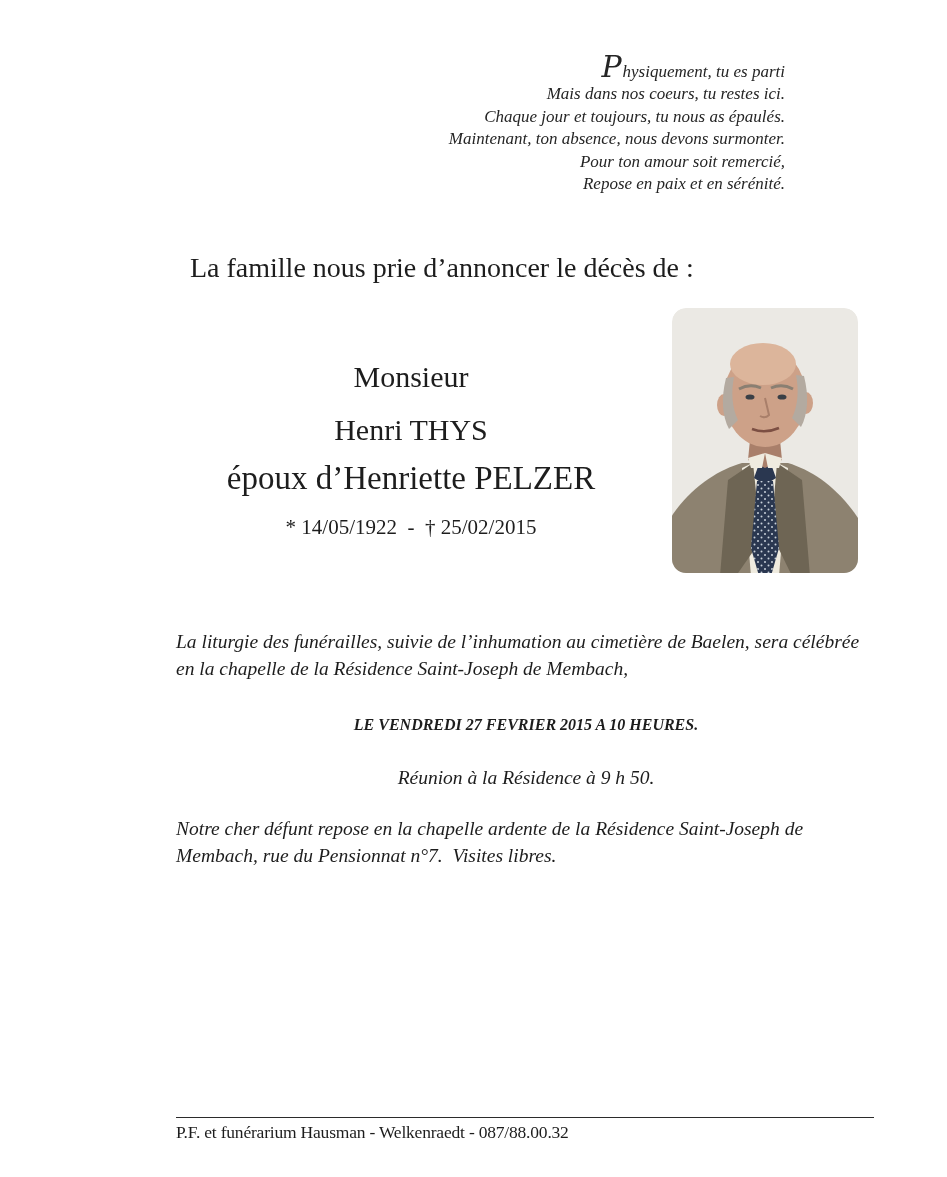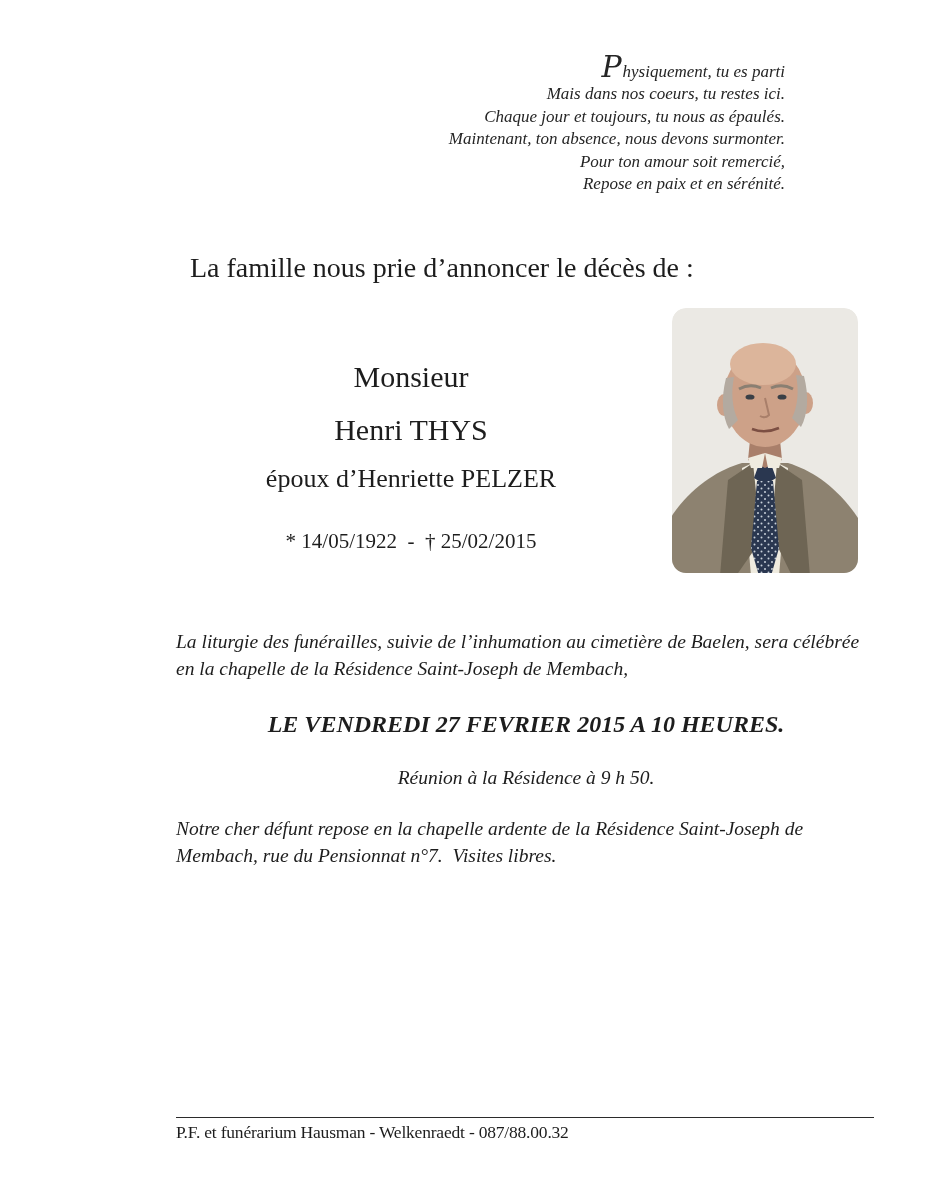--- a/index.html
+++ b/index.html
@@ -52,26 +52,26 @@
     top: 350px;
     width: 470px;
     text-align: center;
   }
   .name-block .title,
   .name-block .name {
     font-size: 30px;
     line-height: 53px;
   }
   .name-block .relation {
-    font-size: 26px;
+    font-size: 33px;
     line-height: 45px;
   }
   .name-block .dates {
     font-size: 21px;
-    margin-top: 28px;
+    margin-top: 14px;
     white-space: pre;
   }
 
   
   .photo-frame {
     position: absolute;
     left: 672px;
     top: 308px;
     width: 186px;
     height: 265px;
@@ -87,21 +87,21 @@
     top: 628px;
     width: 700px;
     font-size: 19.5px;
     line-height: 27px;
   }
   .details p { margin: 0; font-style: italic; }
   .details .para { white-space: pre-wrap; }
   .details .date-line {
     text-align: center;
     font-weight: bold;
-    font-size: 24px;
+    font-size: 16px;
     margin-top: 29px;
   }
   .details .meeting-line {
     text-align: center;
     margin-top: 26px;
   }
   .details .repose {
     margin-top: 24px;
   }
 

